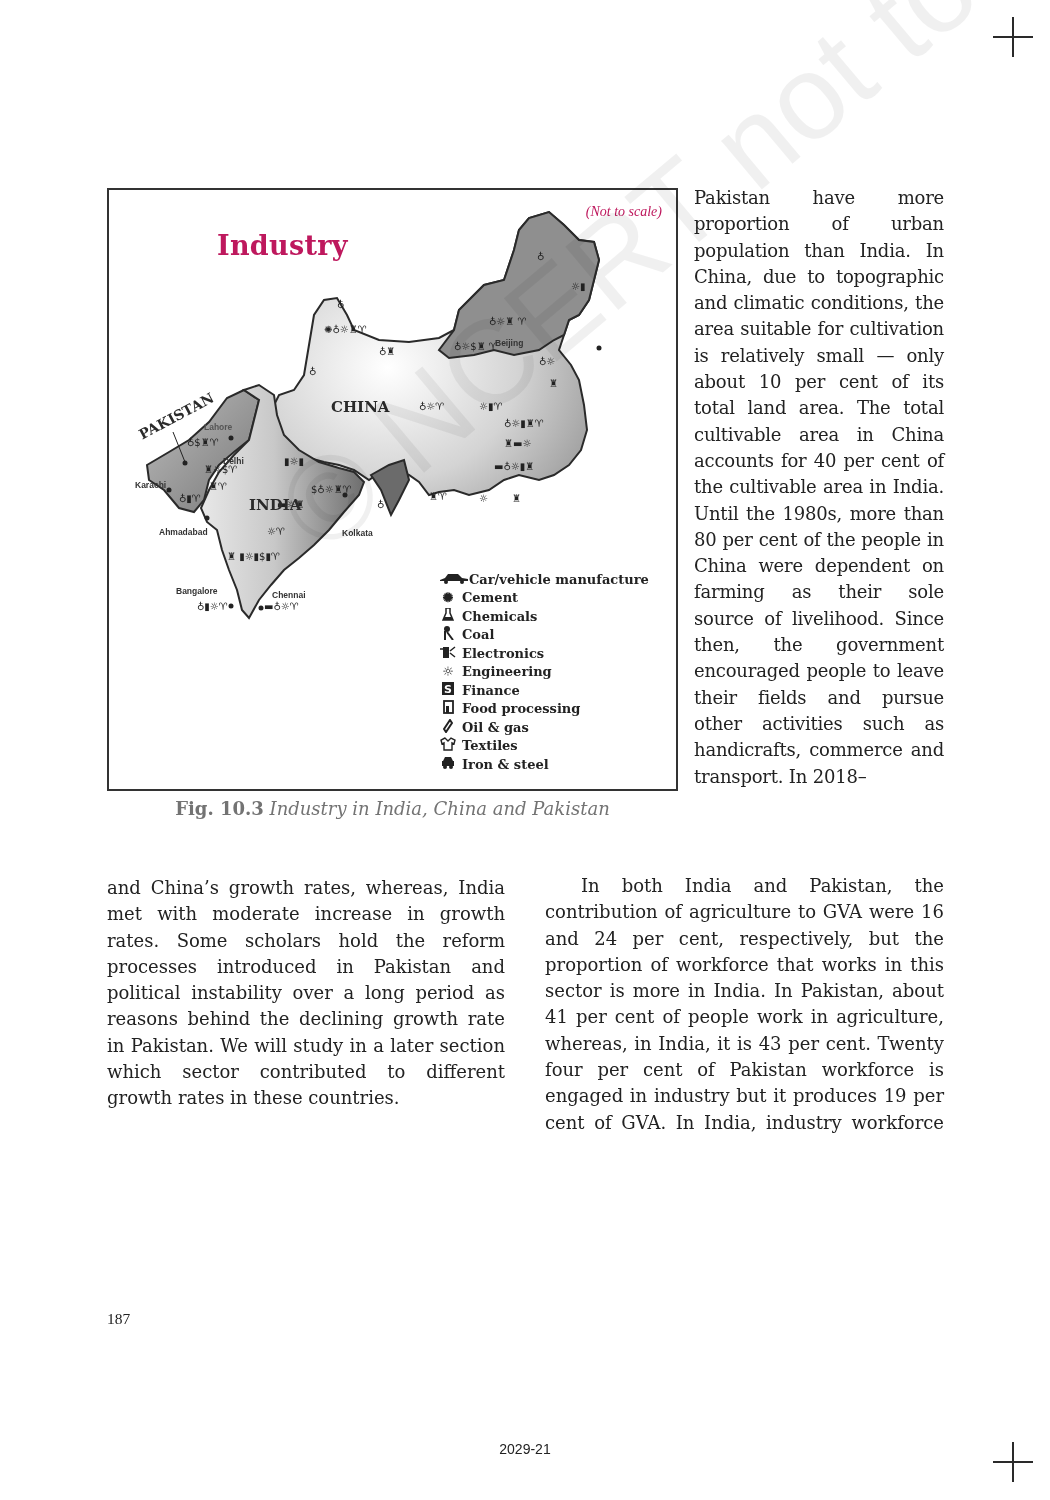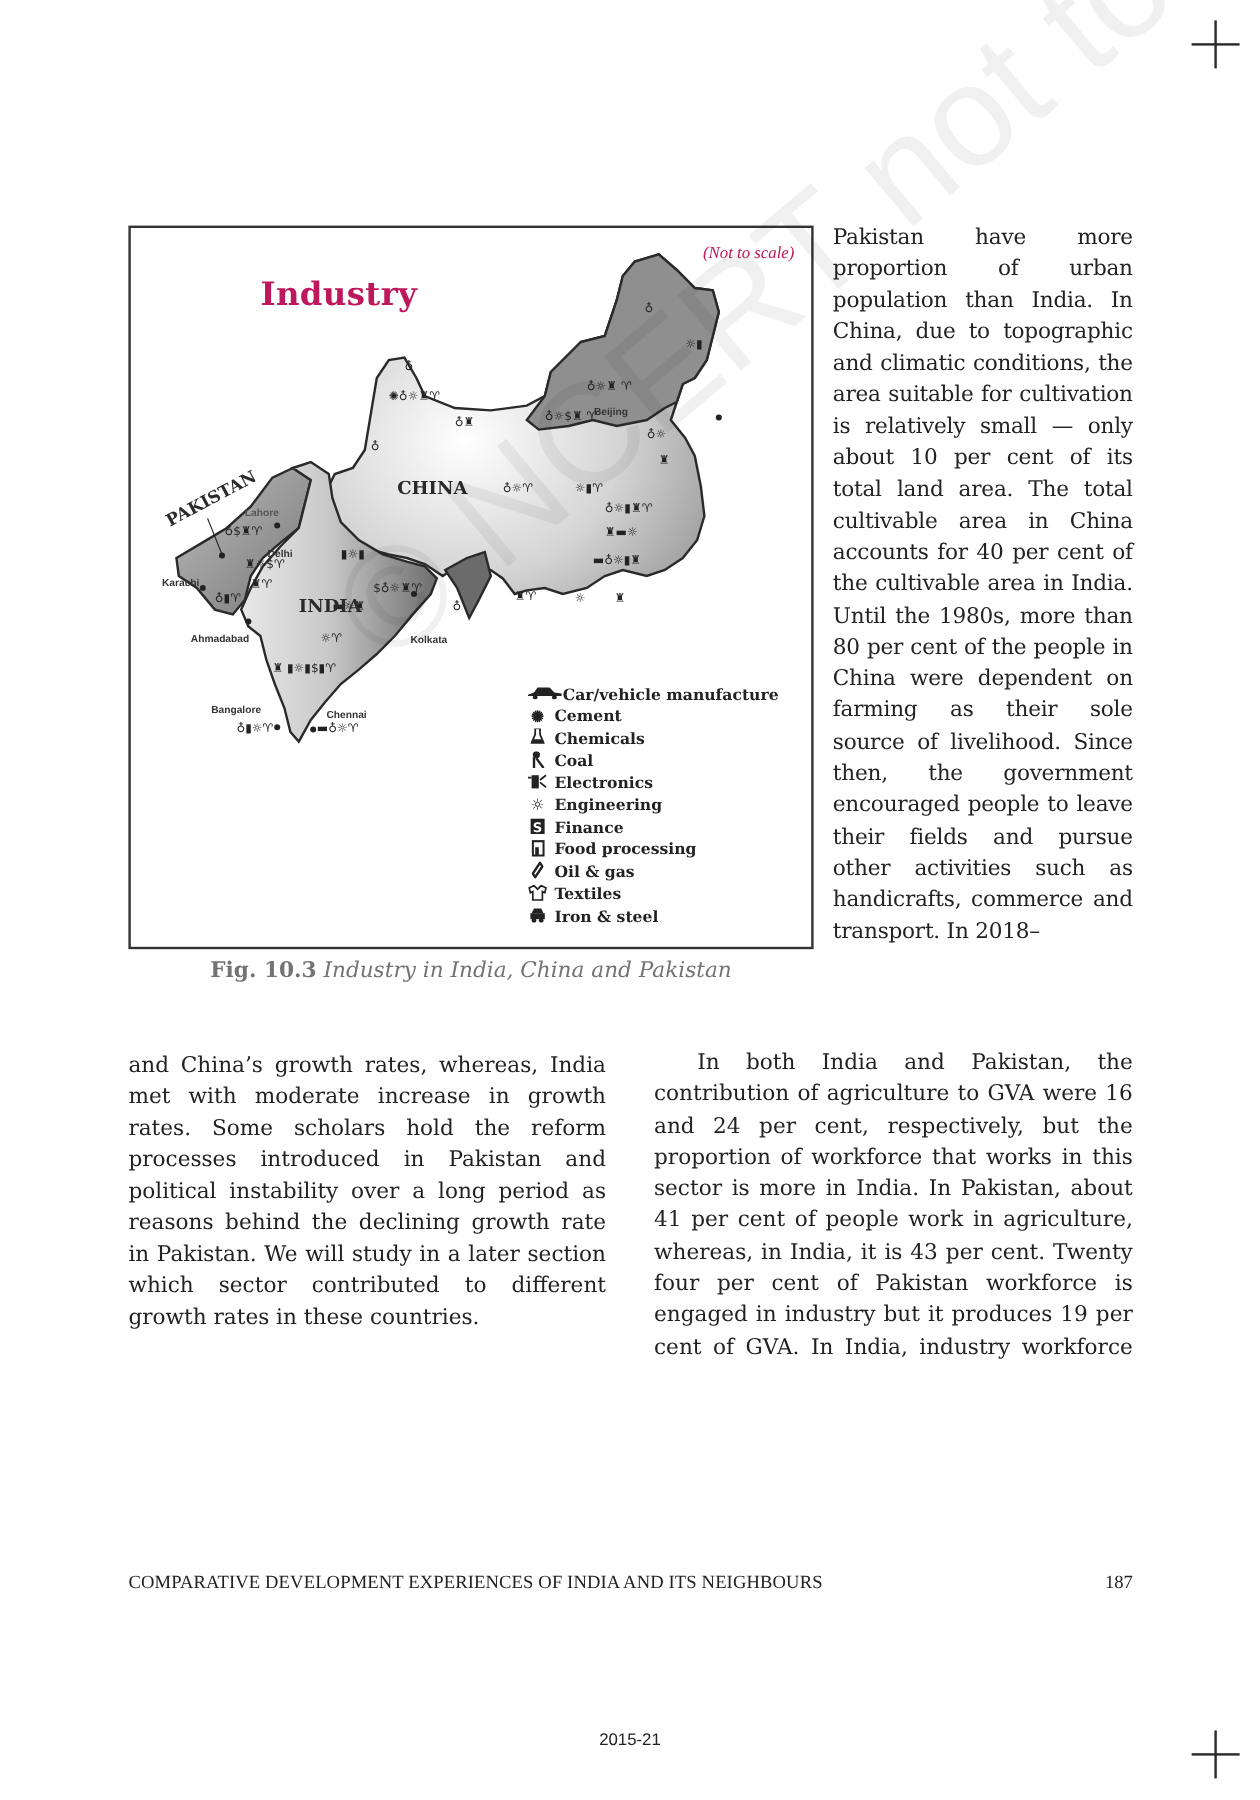--- a/index.html
+++ b/index.html
@@ -247,19 +247,18 @@
 
 <div class="col col-left-bottom">
   <p class="last">and China’s growth rates, whereas, India met with moderate increase in growth rates. Some scholars hold the reform processes introduced in Pakistan and political instability over a long period as reasons behind the declining growth rate in Pakistan. We will study in a later section which sector contributed to different growth rates in these countries.</p>
 </div>
 
 <div class="col col-right-bottom">
   <p class="indent">In both India and Pakistan, the contribution of agriculture to GVA were 16 and 24 per cent, respectively, but the proportion of workforce that works in this sector is more in India. In Pakistan, about 41 per cent of people work in agriculture, whereas, in India, it is 43 per cent. Twenty four per cent of Pakistan workforce is engaged in industry but it produces 19 per cent of GVA. In India, industry workforce</p>
 </div>
 
 <div class="footer">
-  <span class="running-head">COMPARATIVE DEVELOPMENT EXPERIENCES OF INDIA AND ITS NEIGHBOURS</span>
   <span>187</span>
 </div>
 
-<div class="year">2015-21</div>
+<div class="year">2029-21</div>
 
 <div class="watermark">© NCERT not to be republished</div>
 
 </body></html>

